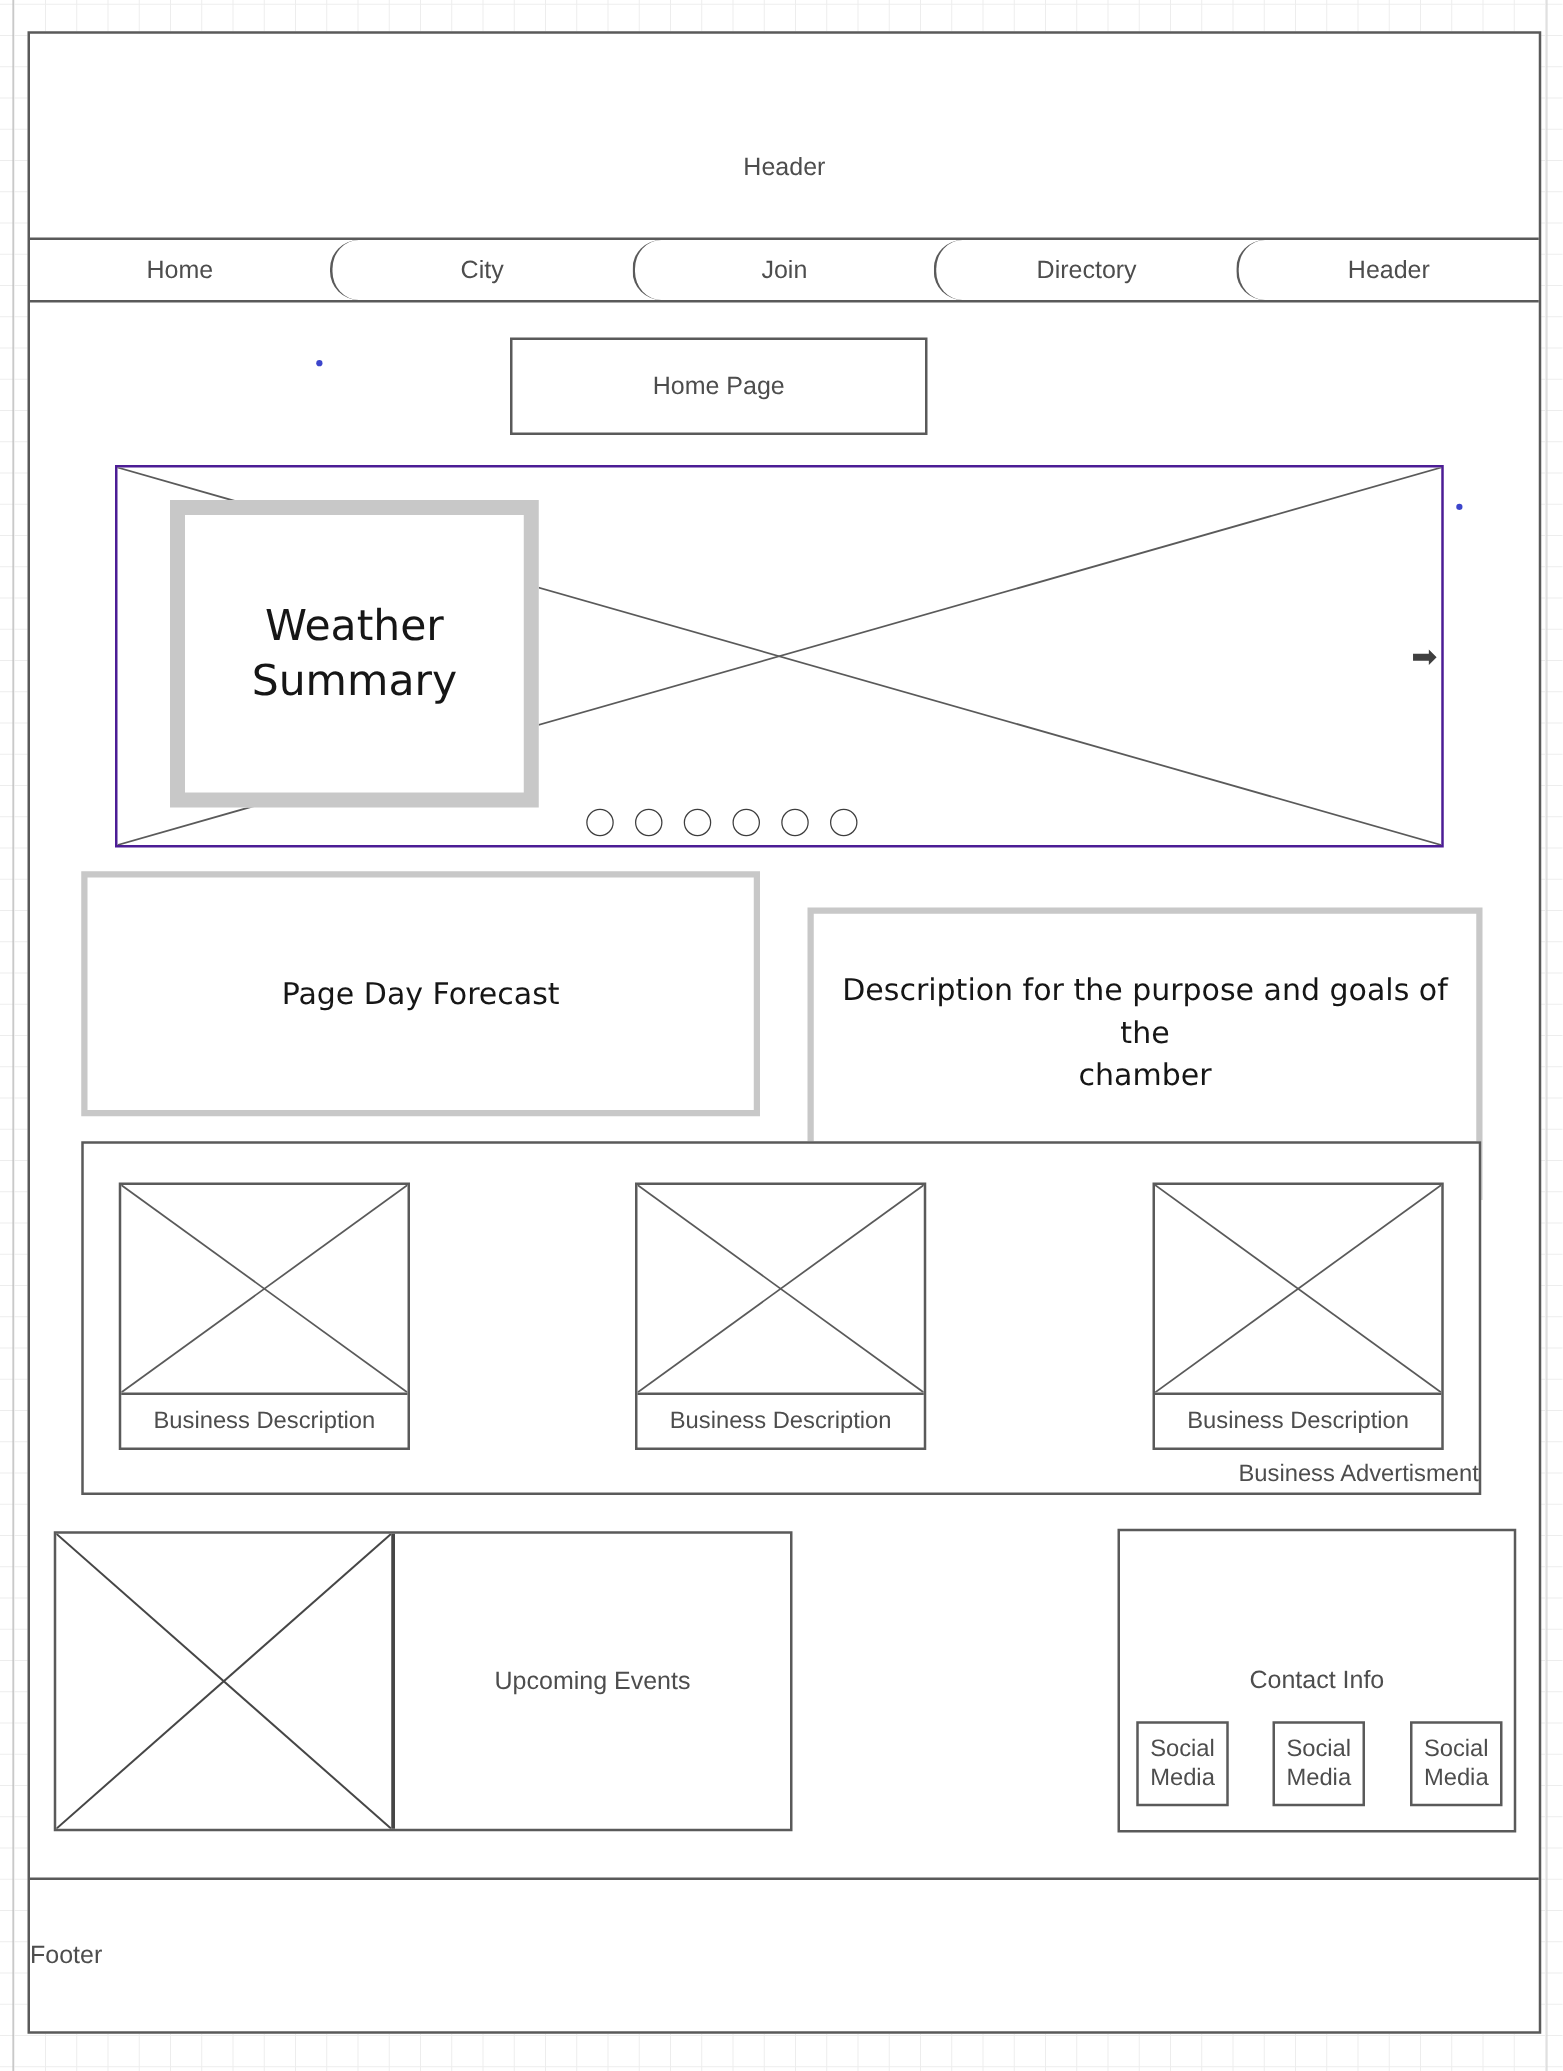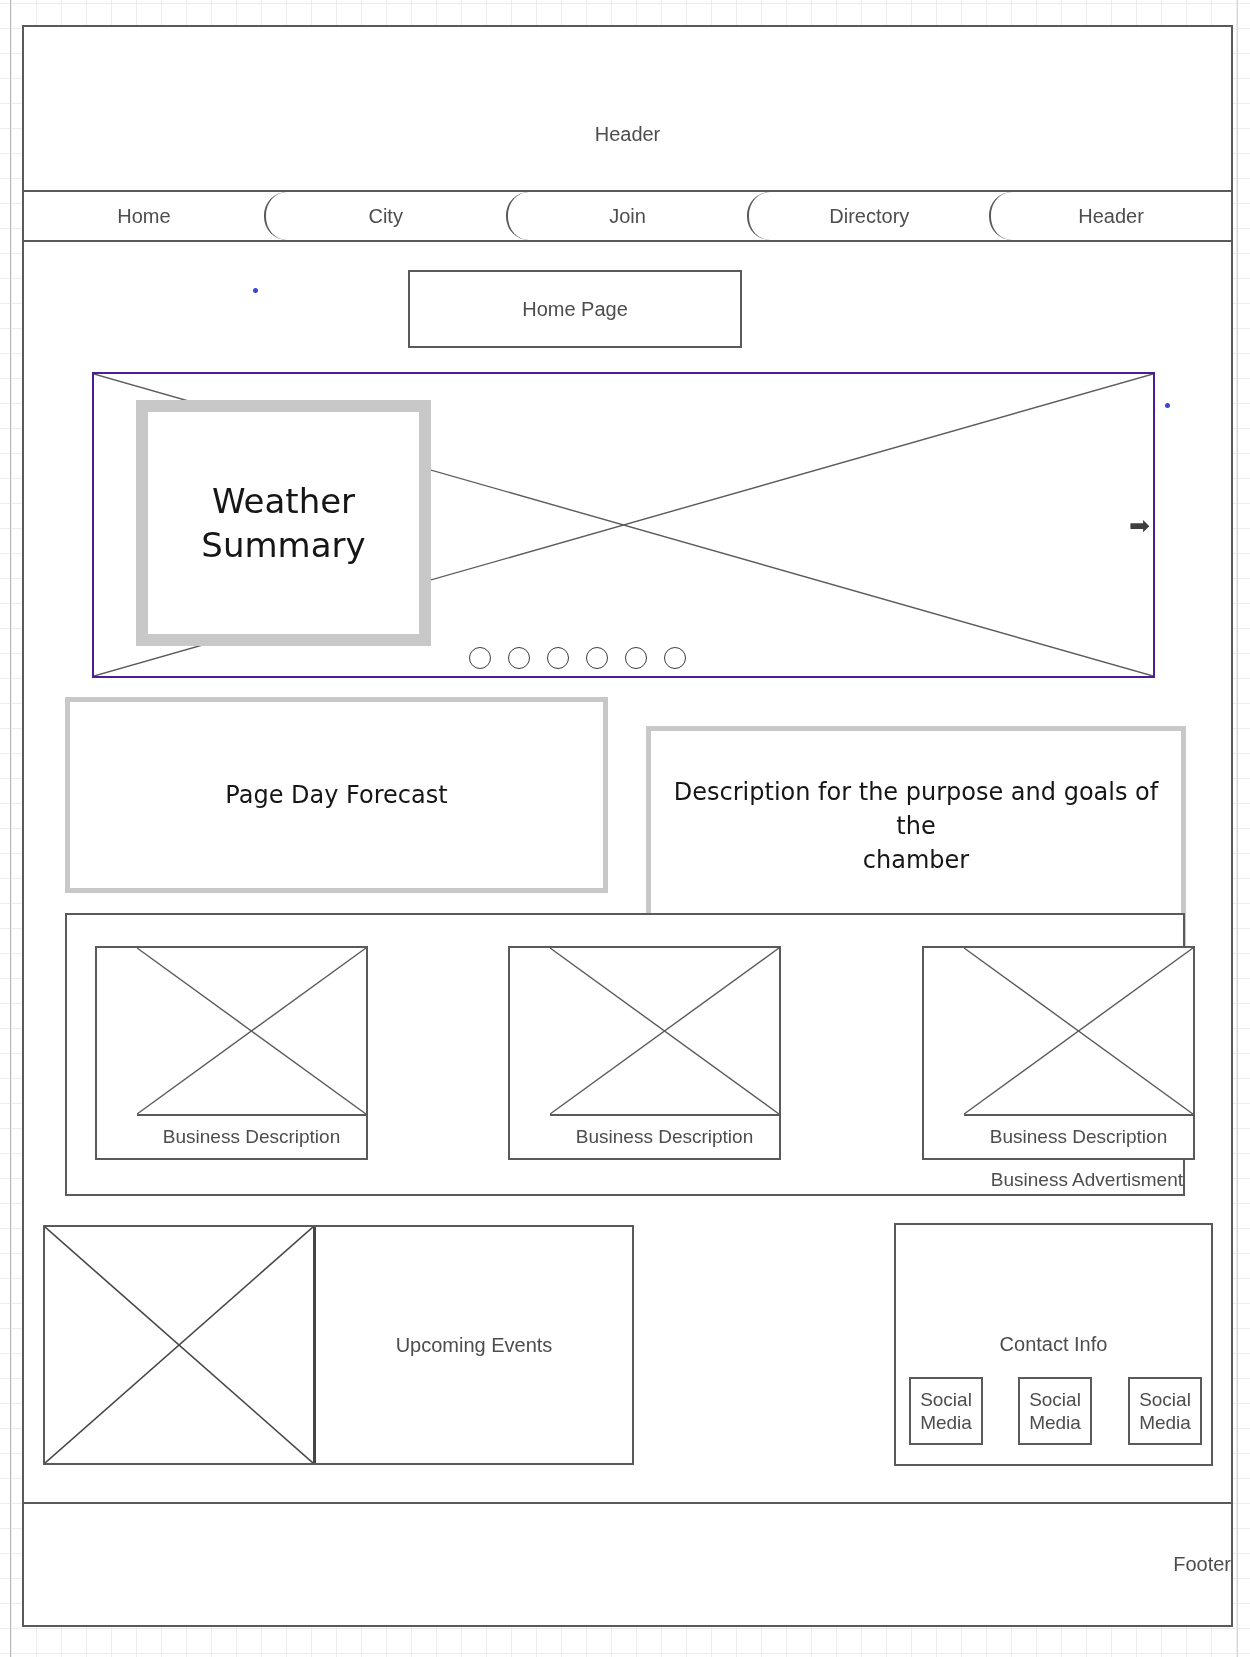--- a/index.html
+++ b/index.html
@@ -24,33 +24,33 @@
   .dot1{left:229px;top:261px;} .dot2{left:1141px;top:376px;}
   .carousel{position:absolute;left:68px;top:345px;width:1059px;height:302px;border:2px solid #4c1d95;background:#fff;}
   .ximg{position:absolute;inset:0;width:100%;height:100%;display:block;}
   .weather-box{position:absolute;left:42px;top:26px;width:271px;height:222px;border:12px solid #c8c8c8;background:#fff;display:flex;align-items:center;justify-content:center;text-align:center;font-size:34px;line-height:44px;white-space:pre-line;}
   .dots-row{position:absolute;left:375px;top:273px;display:flex;gap:17px;}
   .dot{width:22px;height:22px;border:1.4px solid #3d3d3d;border-radius:50%;background:#fff;box-sizing:border-box;}
   .next-arrow{position:absolute;right:3px;top:50%;transform:translateY(-50%);font-size:25px;color:#3f3f3f;font-family:"DejaVu Sans",sans-serif;cursor:default;}
   .tdf-box{position:absolute;left:41px;top:670px;width:533px;height:186px;border:5px solid #c8c8c8;background:#fff;display:flex;align-items:center;justify-content:center;font-size:24px;}
   .desc-box{position:absolute;left:622px;top:663px;width:530px;height:190px;border:5px solid #c8c8c8;background:#fff;display:flex;align-items:center;justify-content:center;text-align:center;font-size:24px;line-height:34px;white-space:pre-line;padding-bottom:34px;box-sizing:content-box;margin-top:36px;}
   .biz{position:absolute;left:41px;top:886px;width:1116px;height:279px;border:2px solid #5a5a5a;background:#fff;}
-  .biz-card{position:absolute;top:31px;width:229px;height:210px;border:2px solid #5a5a5a;display:flex;flex-direction:column;background:#fff;padding-left:40px;}
+  .biz-card{position:absolute;top:31px;width:229px;height:210px;border:2px solid #5a5a5a;display:flex;flex-direction:column;background:#fff;}
   .biz-card .img{position:relative;flex:1;}
   .biz-card .cap{height:42px;border-top:2px solid #5a5a5a;display:flex;align-items:center;justify-content:center;font-size:19px;}
   .biz-c1{left:28px;} .biz-c2{left:441px;} .biz-c3{left:855px;}
   .biz-caption{position:absolute;left:1px;right:0;bottom:3px;text-align:right;font-size:19px;}
   .events{position:absolute;left:19px;top:1198px;width:587px;height:236px;border:2px solid #5a5a5a;background:#fff;display:flex;text-align:center;}
   .events-img{position:relative;width:268px;border-right:3px solid #464646;}
   .events-label{flex:1;display:flex;align-items:center;justify-content:center;}
   .contact{position:absolute;left:870px;top:1196px;width:315px;height:239px;border:2px solid #5a5a5a;background:#fff;}
   .contact-title{position:absolute;left:0;right:0;top:108px;text-align:center;}
   .social-box{position:absolute;top:152px;width:70px;height:64px;border:2px solid #5a5a5a;display:flex;align-items:center;justify-content:center;text-align:center;font-size:19px;line-height:23px;background:#fff;}
   .soc1{left:13px;} .soc2{left:122px;} .soc3{left:232px;}
-  .footer{position:absolute;left:0;right:0;bottom:0;height:121px;border-top:2px solid #5a5a5a;display:flex;align-items:center;justify-content:flex-end;}
+  .footer{position:absolute;left:0;right:0;bottom:0;height:121px;border-top:2px solid #5a5a5a;display:flex;align-items:center;justify-content:flex-start;}
 </style>
 </head>
 <body>
 
 <div class="canvas">
   <div class="page-edge-left"></div>
   <div class="page-edge-right"></div>
 
   <div class="frame">
 

